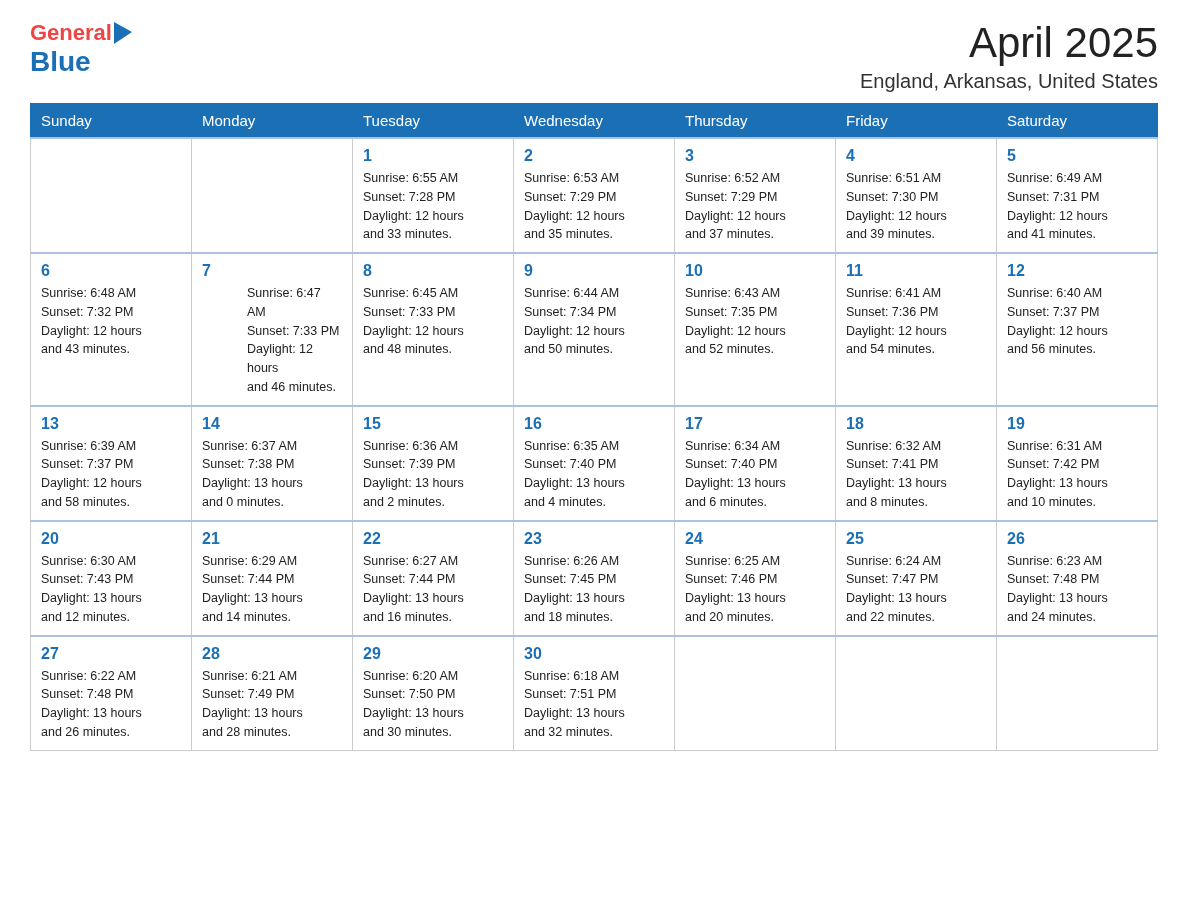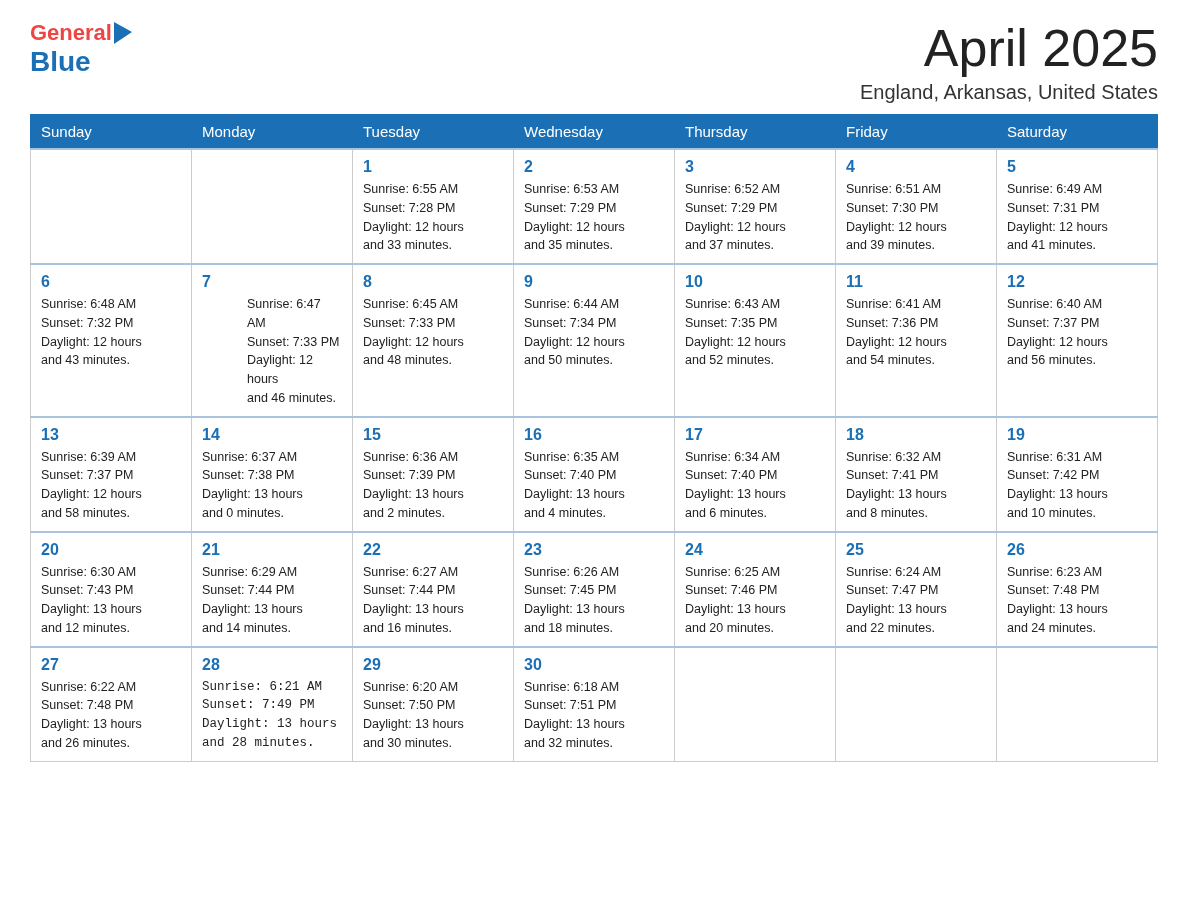--- a/index.html
+++ b/index.html
@@ -31,21 +31,21 @@
       flex-direction: column;
     }
     .logo-line1 {
       display: flex;
       align-items: center;
     }
     .title-area {
       text-align: right;
     }
     .title-month {
-      font-size: 52px;
+      font-size: 42px;
       font-weight: normal;
       color: #222;
       line-height: 1.1;
     }
     .title-location {
       font-size: 20px;
       color: #333;
       margin-top: 4px;
     }
     .calendar {
@@ -323,21 +323,21 @@
       <tr>
         <td>
           <span class="day-number">27</span>
           <div class="day-info" style="white-space: pre-line;">Sunrise: 6:22 AM
 Sunset: 7:48 PM
 Daylight: 13 hours
 and 26 minutes.</div>
         </td>
         <td>
           <span class="day-number">28</span>
-          <div class="day-info" style="white-space: pre-line; font-family: Liberation Mono, monospace;">Sunrise: 6:21 AM
+          <div class="day-info" style="white-space: pre-line;">Sunrise: 6:21 AM
 Sunset: 7:49 PM
 Daylight: 13 hours
 and 28 minutes.</div>
         </td>
         <td>
           <span class="day-number">29</span>
           <div class="day-info" style="white-space: pre-line;">Sunrise: 6:20 AM
 Sunset: 7:50 PM
 Daylight: 13 hours
 and 30 minutes.</div>

